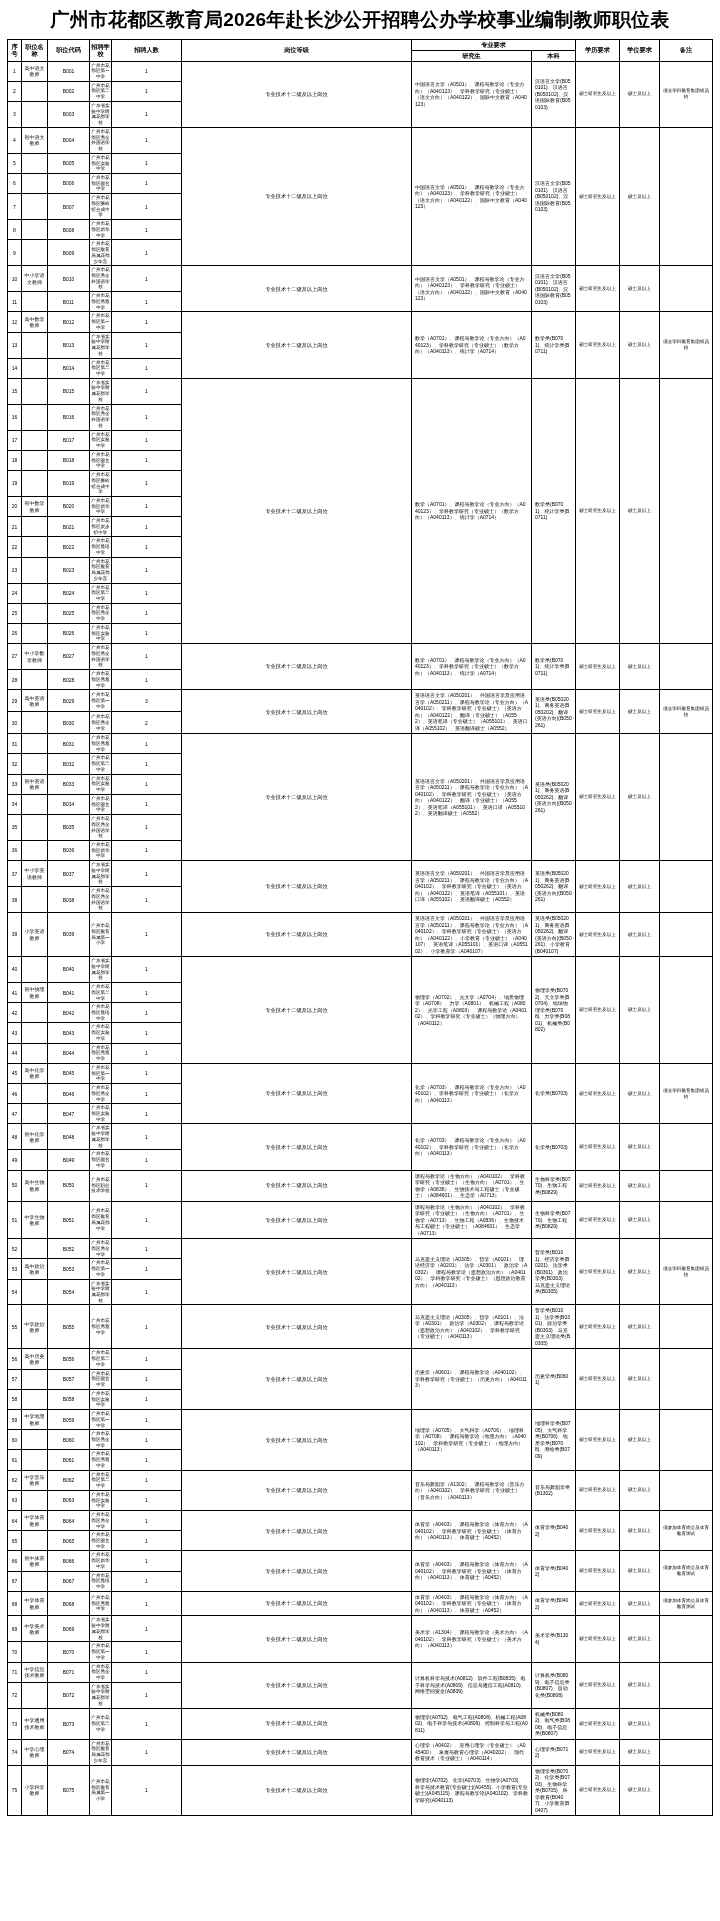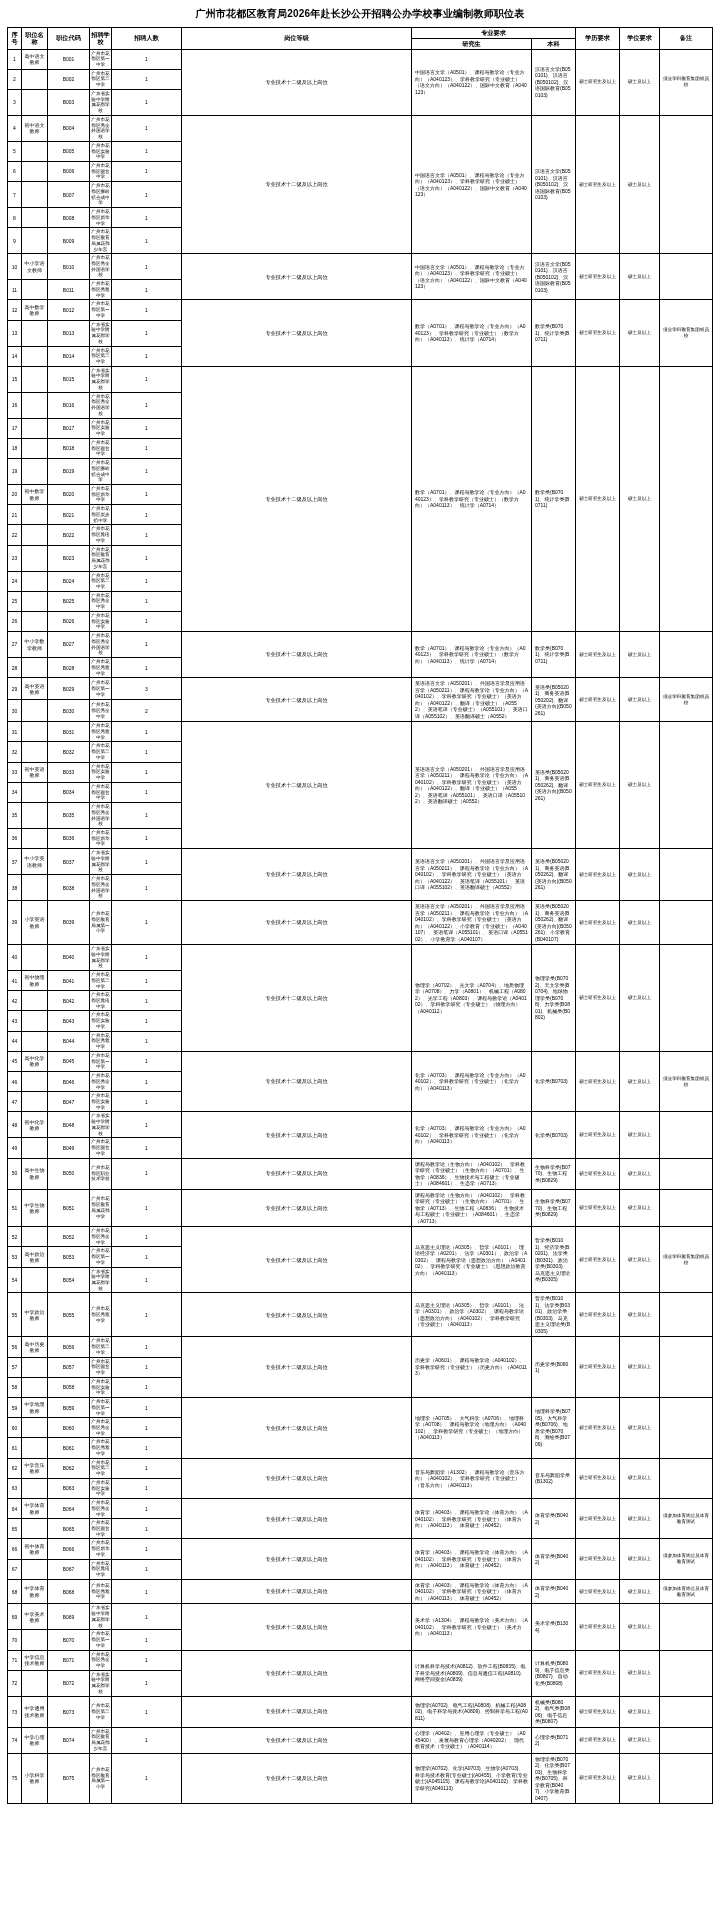--- a/index.html
+++ b/index.html
@@ -1,19 +1,19 @@
 <!DOCTYPE html>
 <html><head>
 <meta charset="utf-8">
 <style>
   html,body{margin:0;padding:0;background:#ffffff;}
   body{width:720px;font-family:"Liberation Sans","DejaVu Sans",sans-serif;color:#000;}
   .page{width:720px;padding:0;box-sizing:border-box;}
   .title{
-    text-align:center;font-size:10px;font-weight:bold;letter-spacing:.2px;
+    text-align:center;font-size:19px;font-weight:bold;letter-spacing:.2px;
     padding:7px 0 6px 0;
   }
   table{border-collapse:collapse;width:706px;margin:0 auto;table-layout:fixed;}
   th,td{
     border:1px solid #000;
     font-size:5.0px;
     line-height:1.25;
     text-align:center;
     vertical-align:middle;
     padding:1px 1px;

